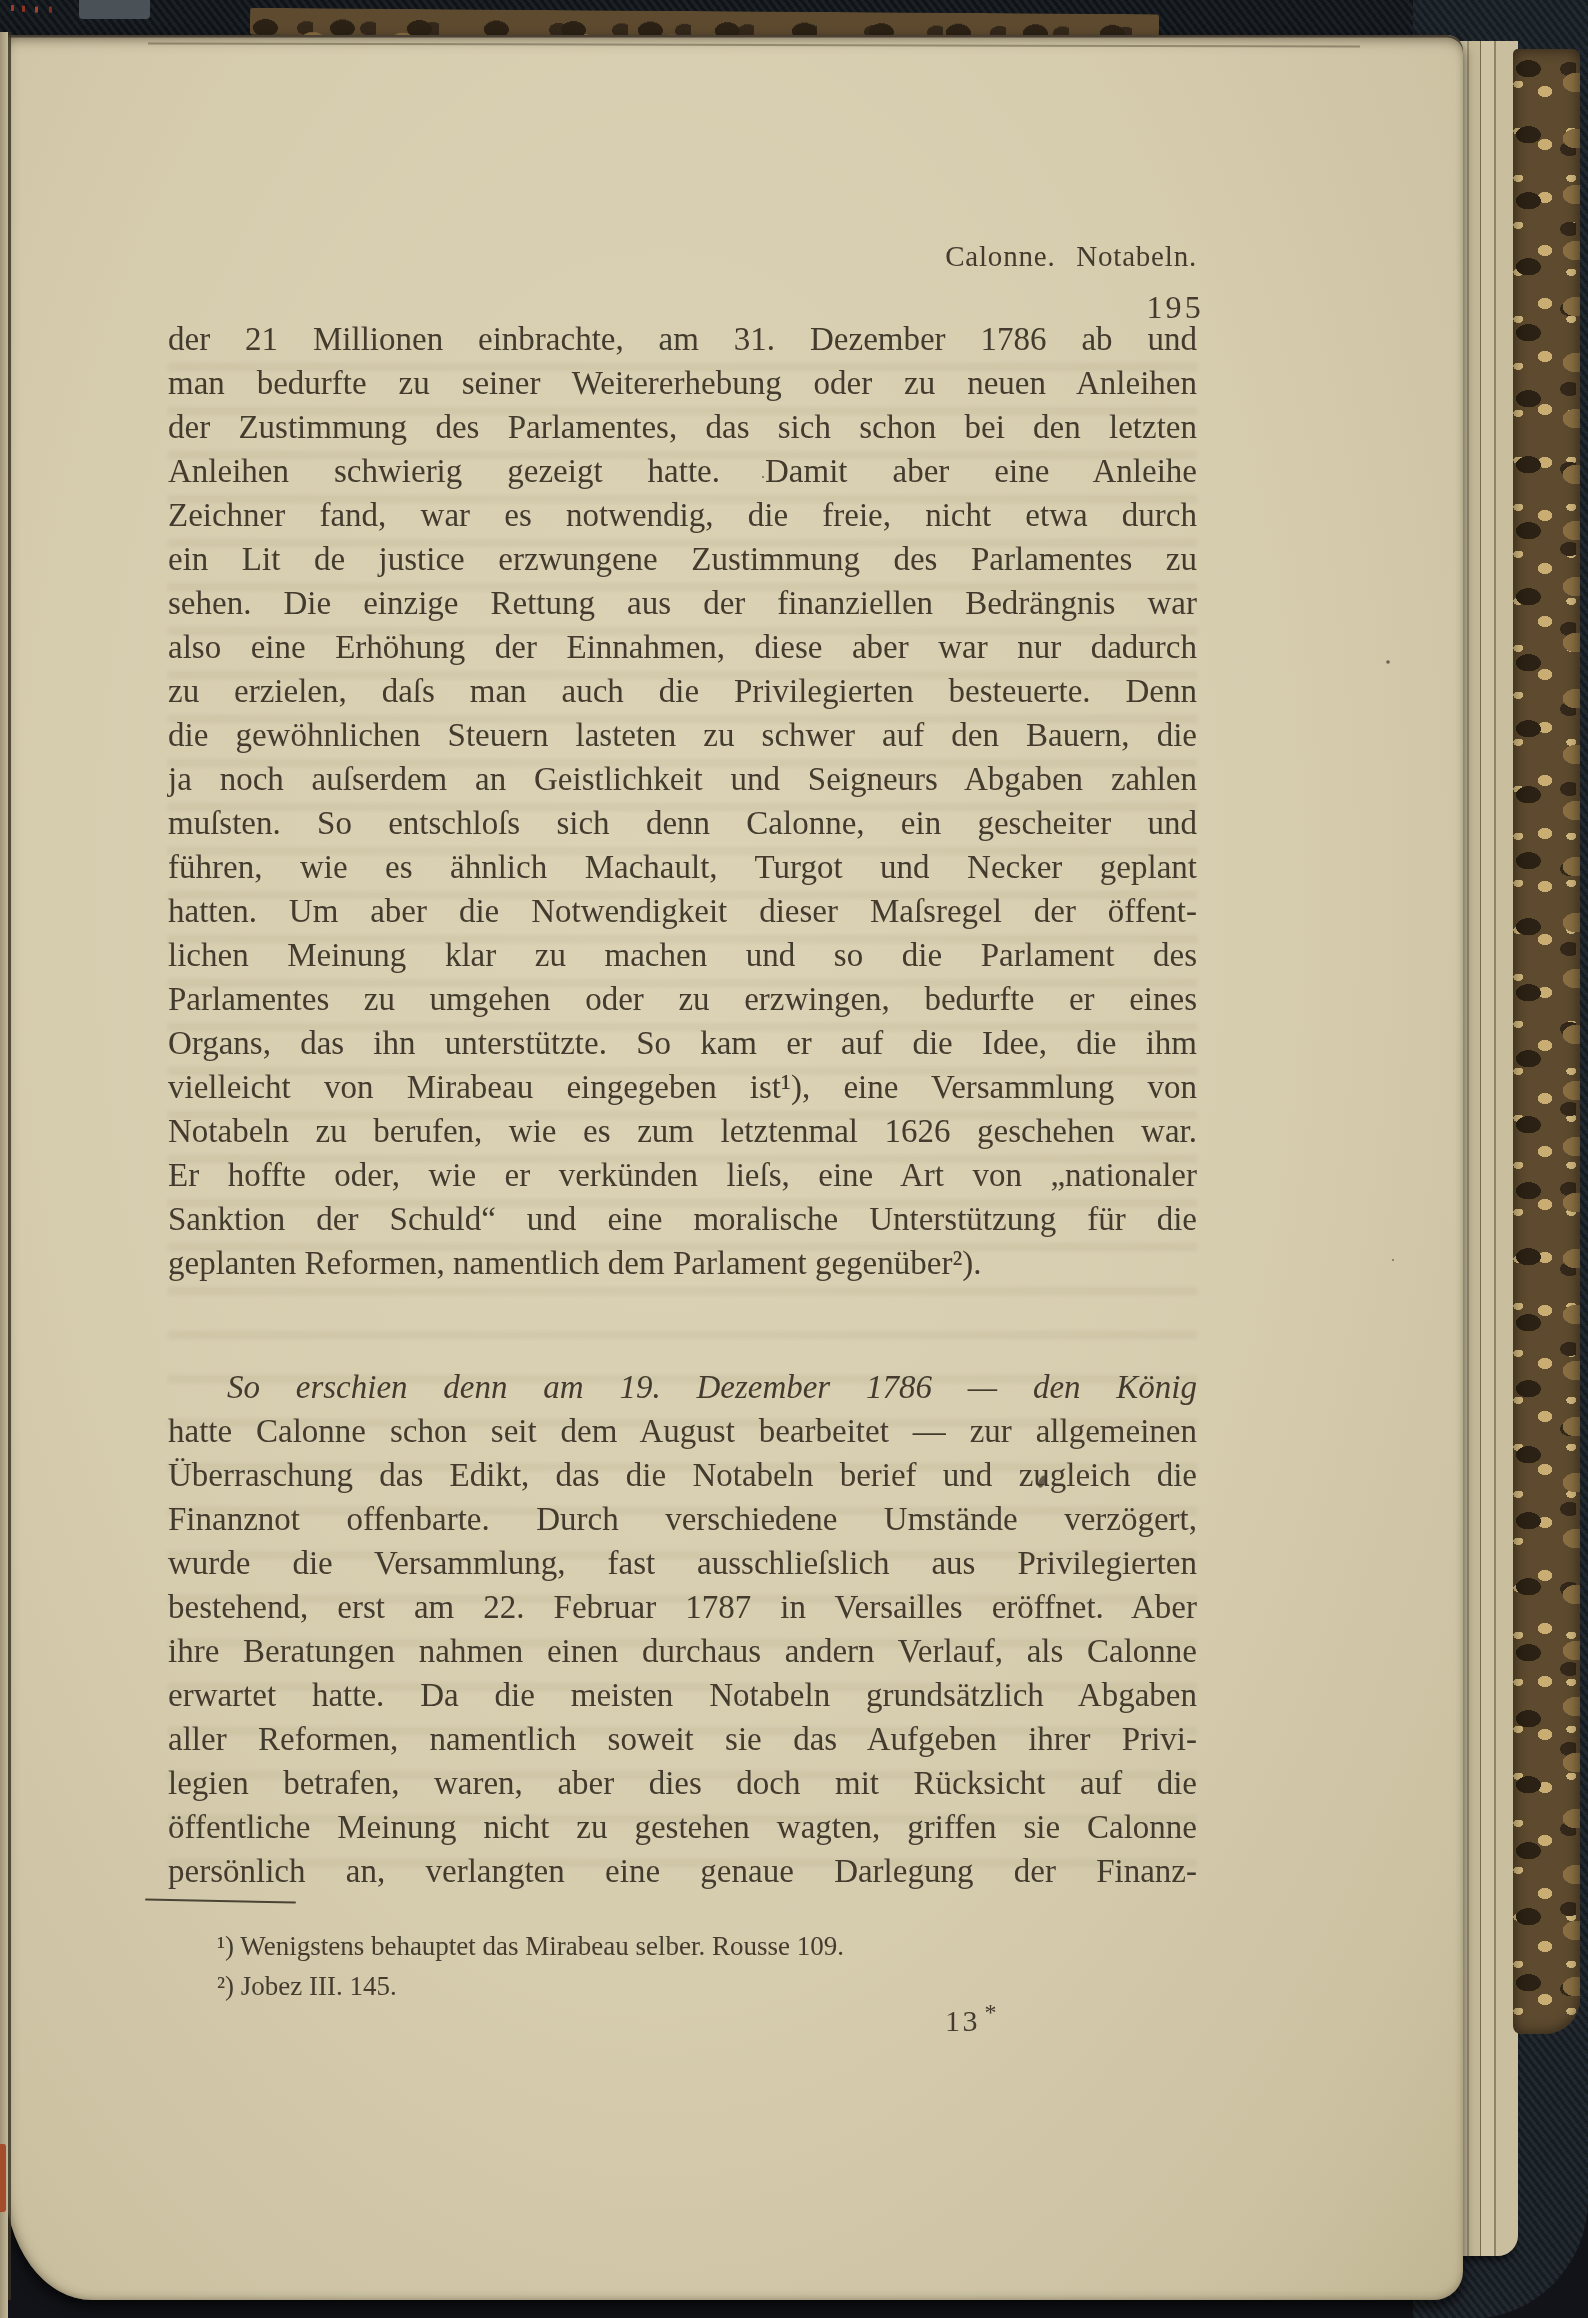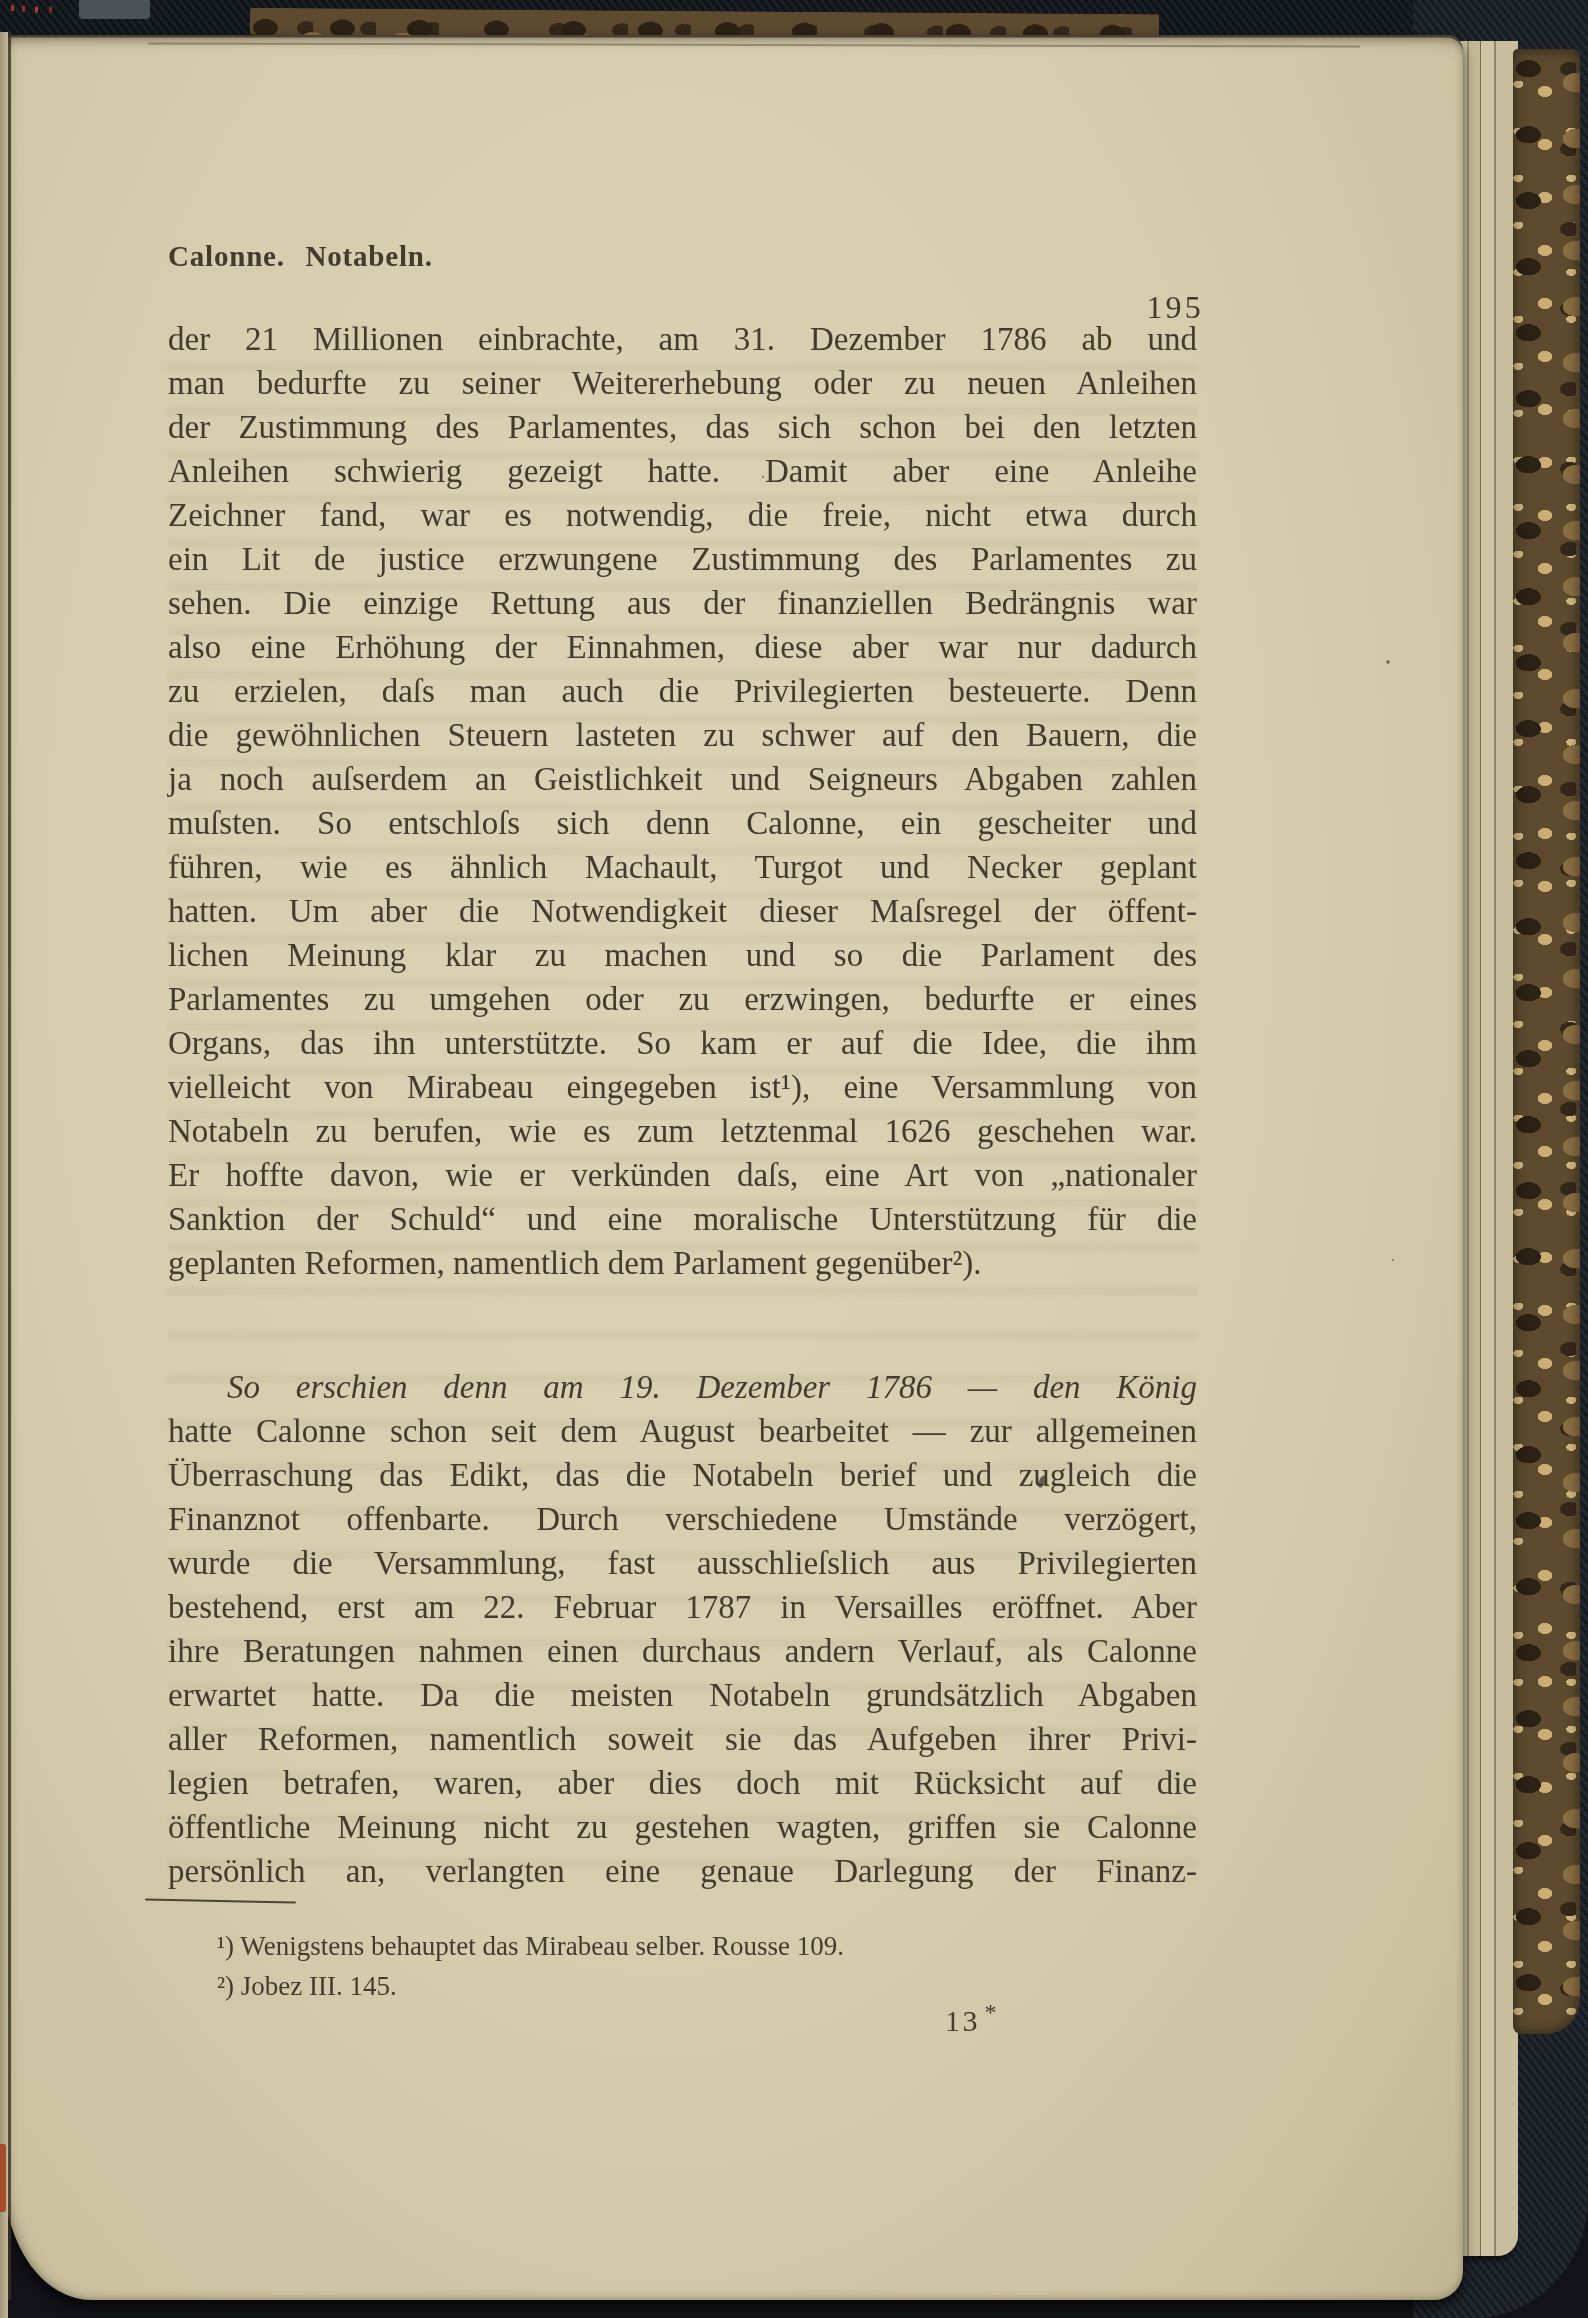--- a/index.html
+++ b/index.html
@@ -70,21 +70,21 @@
     filter:blur(1.6px);pointer-events:none;
   }
   .specks{position:absolute;left:762px;top:476px;width:2.4px;height:2.4px;border-radius:50%;background:#6b6350;
     box-shadow:625px 185px 0 0.8px #6b6350,630px 783px 0 #756c57,-22px 1224px 0 #7a715b;}
   .ink-speck{position:absolute;left:1039px;top:1475px;width:5.6px;height:12.7px;background:#4a4234;
     border-radius:60% 40% 55% 45%;transform:rotate(18deg);opacity:.8;}
   
   .text-layer{position:absolute;inset:0;color:#433b2e;}
   .running-header{
     position:absolute;left:168px;top:240px;width:1029px;height:35px;
-    font-size:29px;text-align:left;word-spacing:12.7px;letter-spacing:0.8px;font-weight:bold;
+    font-size:29px;text-align:right;word-spacing:12.7px;letter-spacing:0.8px;
   }
   .page-number{
     position:absolute;left:1120px;top:245px;width:84px;
     font-size:32px;text-align:right;letter-spacing:3.2px;margin-top:44px;
   }
   .par{position:absolute;left:168px;width:1029px;font-size:33px;line-height:44px;
     text-align:justify;hyphens:none;}
   .par .tl{text-align:justify;text-align-last:justify;}
   .p1{top:317px;}
   .p1 .tl:last-child{text-align-last:left;}
@@ -135,21 +135,21 @@
         <div class="tl">die gewöhnlichen Steuern lasteten zu schwer auf den Bauern, die</div>
         <div class="tl">ja noch auſserdem an Geistlichkeit und Seigneurs Abgaben zahlen</div>
         <div class="tl">muſsten. So entschloſs sich denn Calonne, ein gescheiter und</div>
         <div class="tl">führen, wie es ähnlich Machault, Turgot und Necker geplant</div>
         <div class="tl">hatten. Um aber die Notwendigkeit dieser Maſsregel der öffent-</div>
         <div class="tl">lichen Meinung klar zu machen und so die Parlament des</div>
         <div class="tl">Parlamentes zu umgehen oder zu erzwingen, bedurfte er eines</div>
         <div class="tl">Organs, das ihn unterstützte. So kam er auf die Idee, die ihm</div>
         <div class="tl">vielleicht von Mirabeau eingegeben ist¹), eine Versammlung von</div>
         <div class="tl">Notabeln zu berufen, wie es zum letztenmal 1626 geschehen war.</div>
-        <div class="tl">Er hoffte davon, wie er verkünden daſs, eine Art von „nationaler</div>
+        <div class="tl">Er hoffte oder, wie er verkünden lieſs, eine Art von „nationaler</div>
         <div class="tl">Sanktion der Schuld“ und eine moralische Unterstützung für die</div>
         <div class="tl">geplanten Reformen, namentlich dem Parlament gegenüber²).</div>
       </div>
     <div class="par p2">
         <div class="tl">So erschien denn am 19. Dezember 1786 — den König</div>
         <div class="tl">hatte Calonne schon seit dem August bearbeitet — zur allgemeinen</div>
         <div class="tl">Überraschung das Edikt, das die Notabeln berief und zugleich die</div>
         <div class="tl">Finanznot offenbarte. Durch verschiedene Umstände verzögert,</div>
         <div class="tl">wurde die Versammlung, fast ausschlieſslich aus Privilegierten</div>
         <div class="tl">bestehend, erst am 22. Februar 1787 in Versailles eröffnet. Aber</div>

